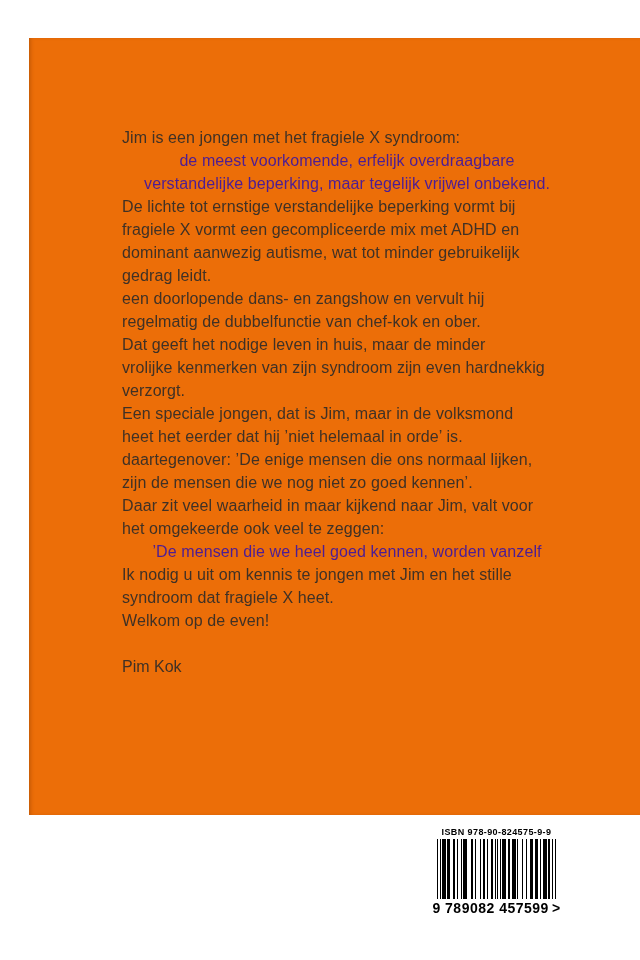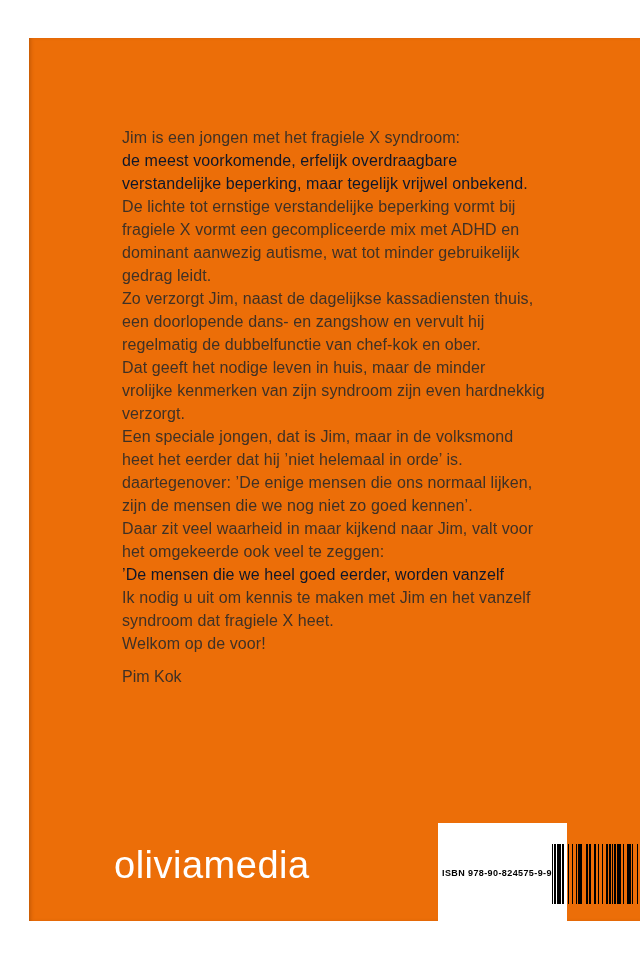--- a/index.html
+++ b/index.html
@@ -1,44 +1,44 @@
 <!DOCTYPE html>
 <html><head>
 <meta charset="utf-8">
 <style>
   html,body{margin:0;padding:0;}
   body{
     width:640px;height:960px;position:relative;background:#ffffff;
     font-family:"Liberation Sans",sans-serif;overflow:hidden;
   }
   .cover{
-    position:absolute;left:29px;top:38px;width:611px;height:883px;
+    position:absolute;left:29px;top:38px;width:611px;height:777px;
     background:#EC6E08;
     box-shadow:inset 3px 0 4px -2px rgba(120,50,0,.45);
   }
   .body-text{
     position:absolute;left:93px;top:88px;width:450px;
   }
   .line{
     margin:0;font-size:16px;line-height:23px;letter-spacing:.1px;
     color:#3F3126;
   }
-  .line.em{color:#0f172a;}
+  .line.em{color:#4c1d95;text-align:center;}
   .author{
-    margin:10px 0 0 0;font-size:16px;line-height:23px;color:#3F3126;
+    margin:23px 0 0 0;font-size:16px;line-height:23px;color:#3F3126;
   }
   .logo{
     position:absolute;left:85px;top:806px;
     font-size:38px;font-weight:400;letter-spacing:.5px;
     color:#FFFFFF;
   }
   .barcode{
     position:absolute;left:409px;top:785px;width:129px;height:98px;
     background:#ffffff;box-sizing:border-box;
-    display:flex;flex-direction:row;align-items:center;
+    display:flex;flex-direction:column;align-items:center;
     padding:4px 16px 2px 4px;
   }
   .isbn-label{
     font-size:9px;font-weight:bold;letter-spacing:.4px;color:#000;
     white-space:nowrap;
   }
   .bars{
     display:flex;height:60px;margin-top:2px;align-items:stretch;
   }
   .bars span{display:block;width:1.25px;}
@@ -57,36 +57,35 @@
 
   <div class="body-text">
 
     <p class="line">Jim is een jongen met het fragiele X syndroom:</p>
       <p class="line em">de meest voorkomende, erfelijk overdraagbare</p>
       <p class="line em">verstandelijke beperking, maar tegelijk vrijwel onbekend.</p>
       <p class="line">De lichte tot ernstige verstandelijke beperking vormt bij</p>
       <p class="line">fragiele X vormt een gecompliceerde mix met ADHD en</p>
       <p class="line">dominant aanwezig autisme, wat tot minder gebruikelijk</p>
       <p class="line">gedrag leidt.</p>
-      <p class="line">Zo verzorgt Jim, naast de dagelijkse kassadiensten thuis,</p>
       <p class="line">een doorlopende dans- en zangshow en vervult hij</p>
       <p class="line">regelmatig de dubbelfunctie van chef-kok en ober.</p>
       <p class="line">Dat geeft het nodige leven in huis, maar de minder</p>
       <p class="line">vrolijke kenmerken van zijn syndroom zijn even hardnekkig</p>
       <p class="line">verzorgt.</p>
       <p class="line">Een speciale jongen, dat is Jim, maar in de volksmond</p>
       <p class="line">heet het eerder dat hij ’niet helemaal in orde’ is.</p>
       <p class="line">daartegenover: ’De enige mensen die ons normaal lijken,</p>
       <p class="line">zijn de mensen die we nog niet zo goed kennen’.</p>
       <p class="line">Daar zit veel waarheid in maar kijkend naar Jim, valt voor</p>
       <p class="line">het omgekeerde ook veel te zeggen:</p>
-      <p class="line em">’De mensen die we heel goed eerder, worden vanzelf</p>
-      <p class="line">Ik nodig u uit om kennis te maken met Jim en het vanzelf</p>
+      <p class="line em">’De mensen die we heel goed kennen, worden vanzelf</p>
+      <p class="line">Ik nodig u uit om kennis te jongen met Jim en het stille</p>
       <p class="line">syndroom dat fragiele X heet.</p>
-      <p class="line">Welkom op de voor!</p>
+      <p class="line">Welkom op de even!</p>
       <p class="author">Pim Kok</p>
   </div>
 
   <div class="logo">oliviamedia</div>
 
   <div class="barcode">
     <div class="isbn-label">ISBN 978-90-824575-9-9</div>
     <div class="bars">
         <span class="m1"></span>
         <span class="m0"></span>

